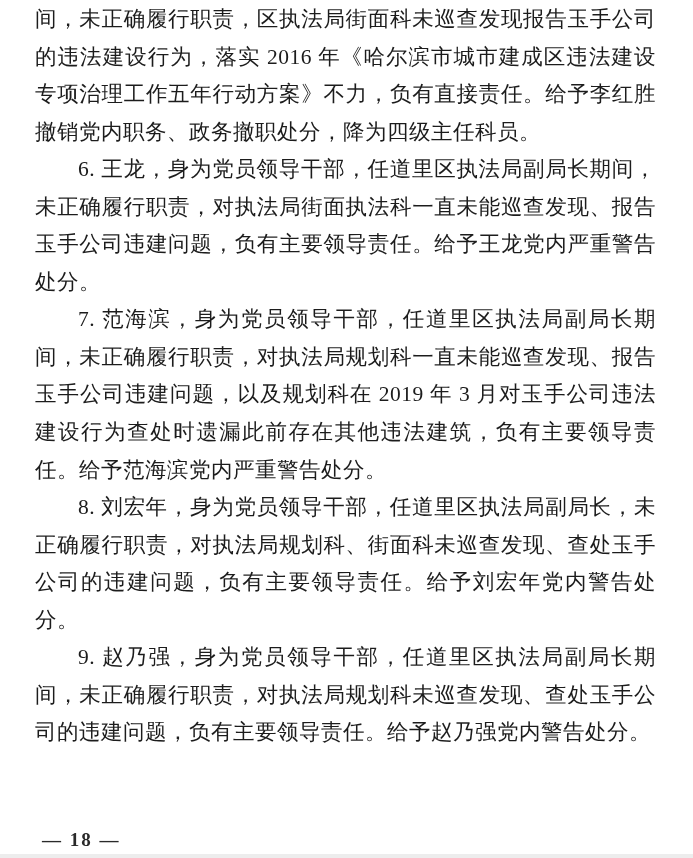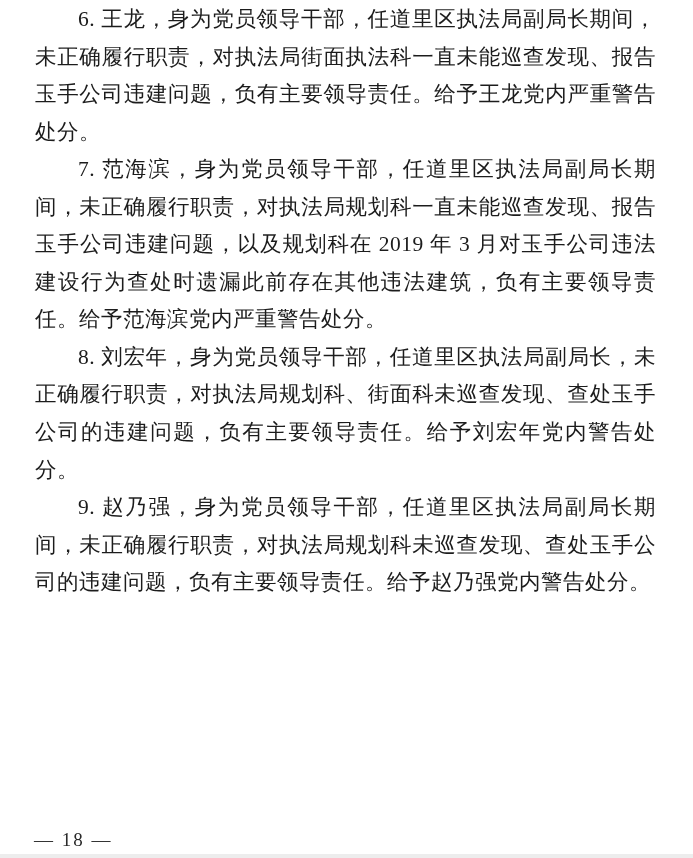--- a/index.html
+++ b/index.html
@@ -29,40 +29,42 @@
   }
   .content p {
     margin: 0;
     padding: 0;
   }
   .content p.indent {
     text-indent: 2em;
   }
   .footer {
     position: absolute;
-    left: 34px;
+    left: 42px;
     bottom: 7px;
     font-size: 19px;
     letter-spacing: 2px;
     color: #2a2a2a;
+    font-weight: bold;
   }
   .bottom-edge {
     position: absolute;
     left: 0;
     bottom: 0;
     width: 100%;
     height: 4px;
     background: #ededed;
   }
 </style>
 </head>
 <body>
 
 <div class="page">
   <div class="content">
+    <p>间，未正确履行职责，区执法局街面科未巡查发现报告玉手公司的违法建设行为，落实 2016 年《哈尔滨市城市建成区违法建设专项治理工作五年行动方案》不力，负有直接责任。给予李红胜撤销党内职务、政务撤职处分，降为四级主任科员。</p>
     <p class="indent">6. 王龙，身为党员领导干部，任道里区执法局副局长期间，未正确履行职责，对执法局街面执法科一直未能巡查发现、报告玉手公司违建问题，负有主要领导责任。给予王龙党内严重警告处分。</p>
     <p class="indent">7. 范海滨，身为党员领导干部，任道里区执法局副局长期间，未正确履行职责，对执法局规划科一直未能巡查发现、报告玉手公司违建问题，以及规划科在 2019 年 3 月对玉手公司违法建设行为查处时遗漏此前存在其他违法建筑，负有主要领导责任。给予范海滨党内严重警告处分。</p>
     <p class="indent">8. 刘宏年，身为党员领导干部，任道里区执法局副局长，未正确履行职责，对执法局规划科、街面科未巡查发现、查处玉手公司的违建问题，负有主要领导责任。给予刘宏年党内警告处分。</p>
     <p class="indent">9. 赵乃强，身为党员领导干部，任道里区执法局副局长期间，未正确履行职责，对执法局规划科未巡查发现、查处玉手公司的违建问题，负有主要领导责任。给予赵乃强党内警告处分。</p>
 
   </div>
 
   <div class="footer">— 18 —</div>
 
   <div class="bottom-edge"></div>

